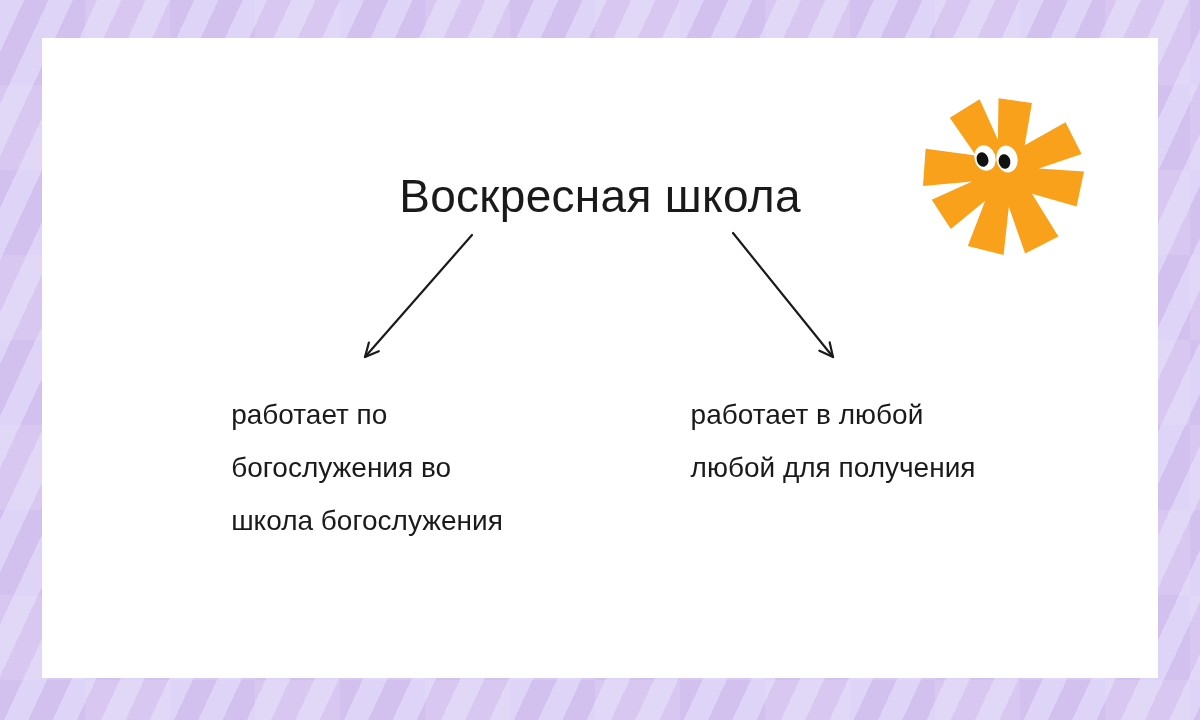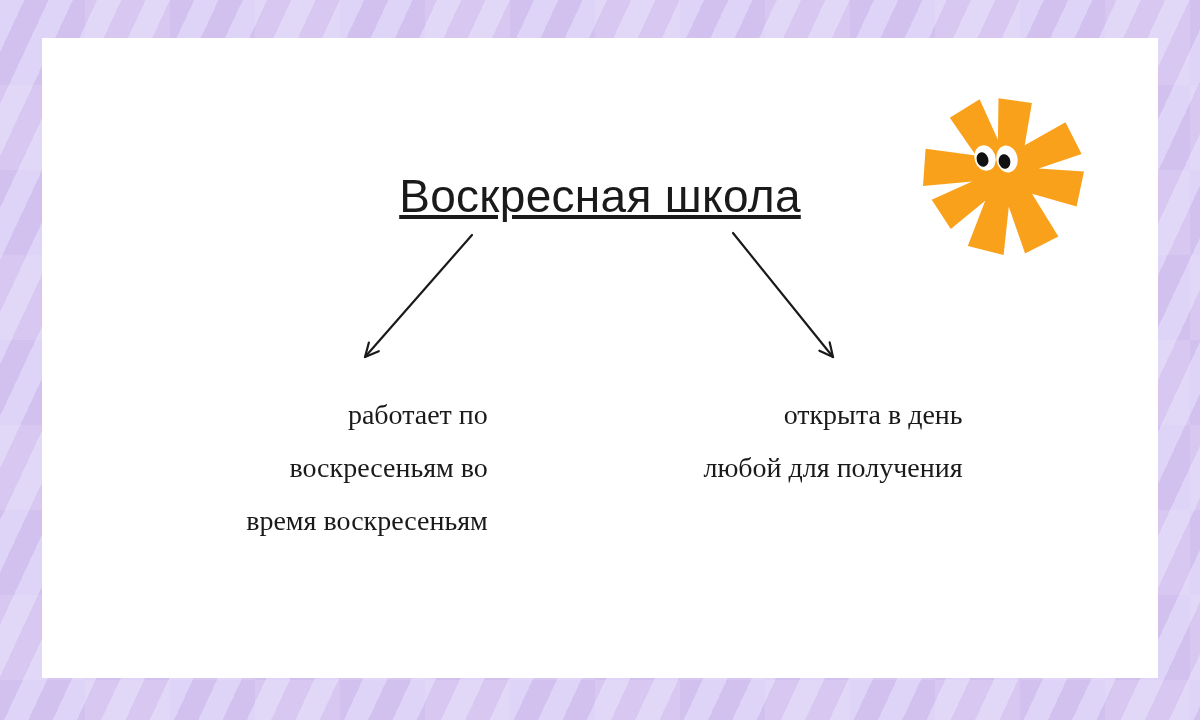--- a/index.html
+++ b/index.html
@@ -37,60 +37,58 @@
   .card{
     position:absolute;left:42px;top:38px;width:1116px;height:640px;
     background:var(--card);
   }
 
   .diagram-title{
     position:absolute;left:0;top:130px;width:100%;
     text-align:center;
     font-size:46px;line-height:1.25;font-weight:400;
     letter-spacing:.3px;
-    text-decoration:underline;
   }
 
   .arrows-layer{
     position:absolute;left:0;top:0;width:1200px;height:720px;
     pointer-events:none;
   }
 
   .branch{
     position:absolute;top:350px;
     transform:translateX(-50%);
-    text-align:right;
+    text-align:left;
     font-size:28px;line-height:53px;font-weight:400;
     white-space:nowrap;
-    font-family:Liberation Serif, serif;
   }
   .branch-left{left:325px;}
   .branch-right{left:791px;}
 
   .mascot{
     position:absolute;left:878px;top:47px;width:170px;height:175px;
   }
 </style>
 </head>
 <body>
 
 <div class="page">
 
   <div class="card">
 
     <h1 class="diagram-title">Воскресная школа</h1>
 
     <div class="branch branch-left">
       <div>работает по</div>
-      <div>воскресеньям во</div>
-      <div>время воскресеньям</div>
+      <div>богослужения во</div>
+      <div>школа богослужения</div>
     </div>
 
     <div class="branch branch-right">
-      <div>открыта в день</div>
+      <div>работает в любой</div>
       <div>любой для получения</div>
     </div>
 
     <svg class="mascot" viewBox="0 0 170 175" xmlns="http://www.w3.org/2000/svg" aria-hidden="true">
       <polygon points="78.5,13.3 111.9,18 104.7,60.3 145.5,37.2 161.6,68.9 118.7,83.6
                        164,86.6 156.6,121.4 112,108.7 138.4,151.6 105.1,168.5 88.8,121.8
                        83.6,170 47.8,161.1 65.2,115.7 30.8,144.1 11.7,114.7 52.1,96.5
                        3,101 5.6,63.8 55.9,70.5 29.8,32.8 59.6,14.2 77.9,54.7" fill="#f9a11b"></polygon>
       <g>
         <ellipse cx="65" cy="73" rx="10.5" ry="13" transform="rotate(-18 65 73)" fill="#ffffff"></ellipse>

